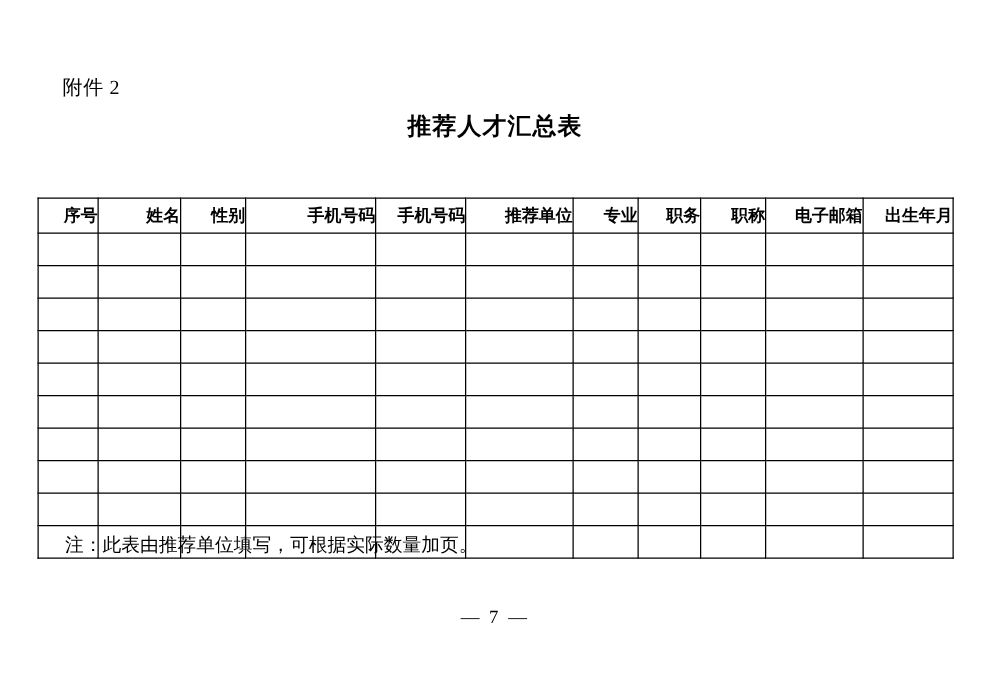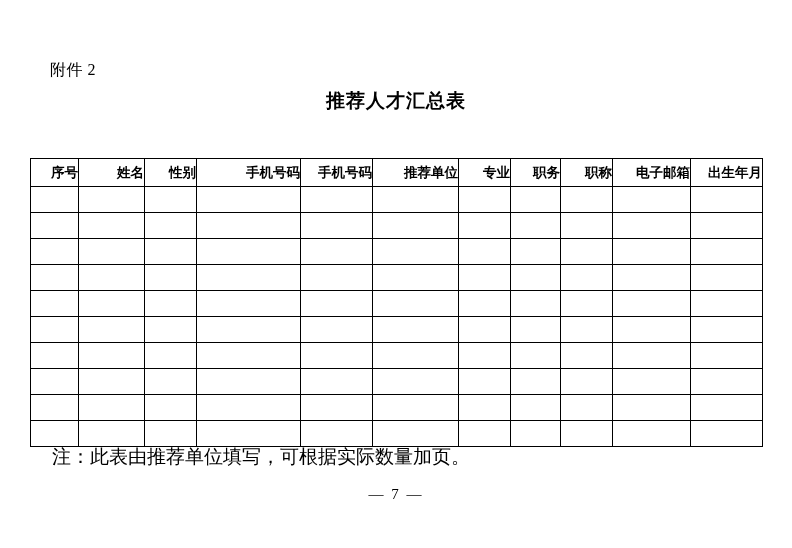--- a/index.html
+++ b/index.html
@@ -64,22 +64,22 @@
   }
   table.main-table thead th {
     font-weight: bold;
     font-size: 13.5px;
     height: 27px;
     text-align: right;
   }
   .note {
     position: absolute;
     left: 52px;
-    top: 444px;
-    font-size: 19px;
+    top: 427px;
+    font-size: 15px;
   }
   .page-number {
     position: absolute;
     left: 0;
     right: 0;
     top: 486px;
     text-align: center;
     font-size: 15px;
     letter-spacing: 2px;
   }

